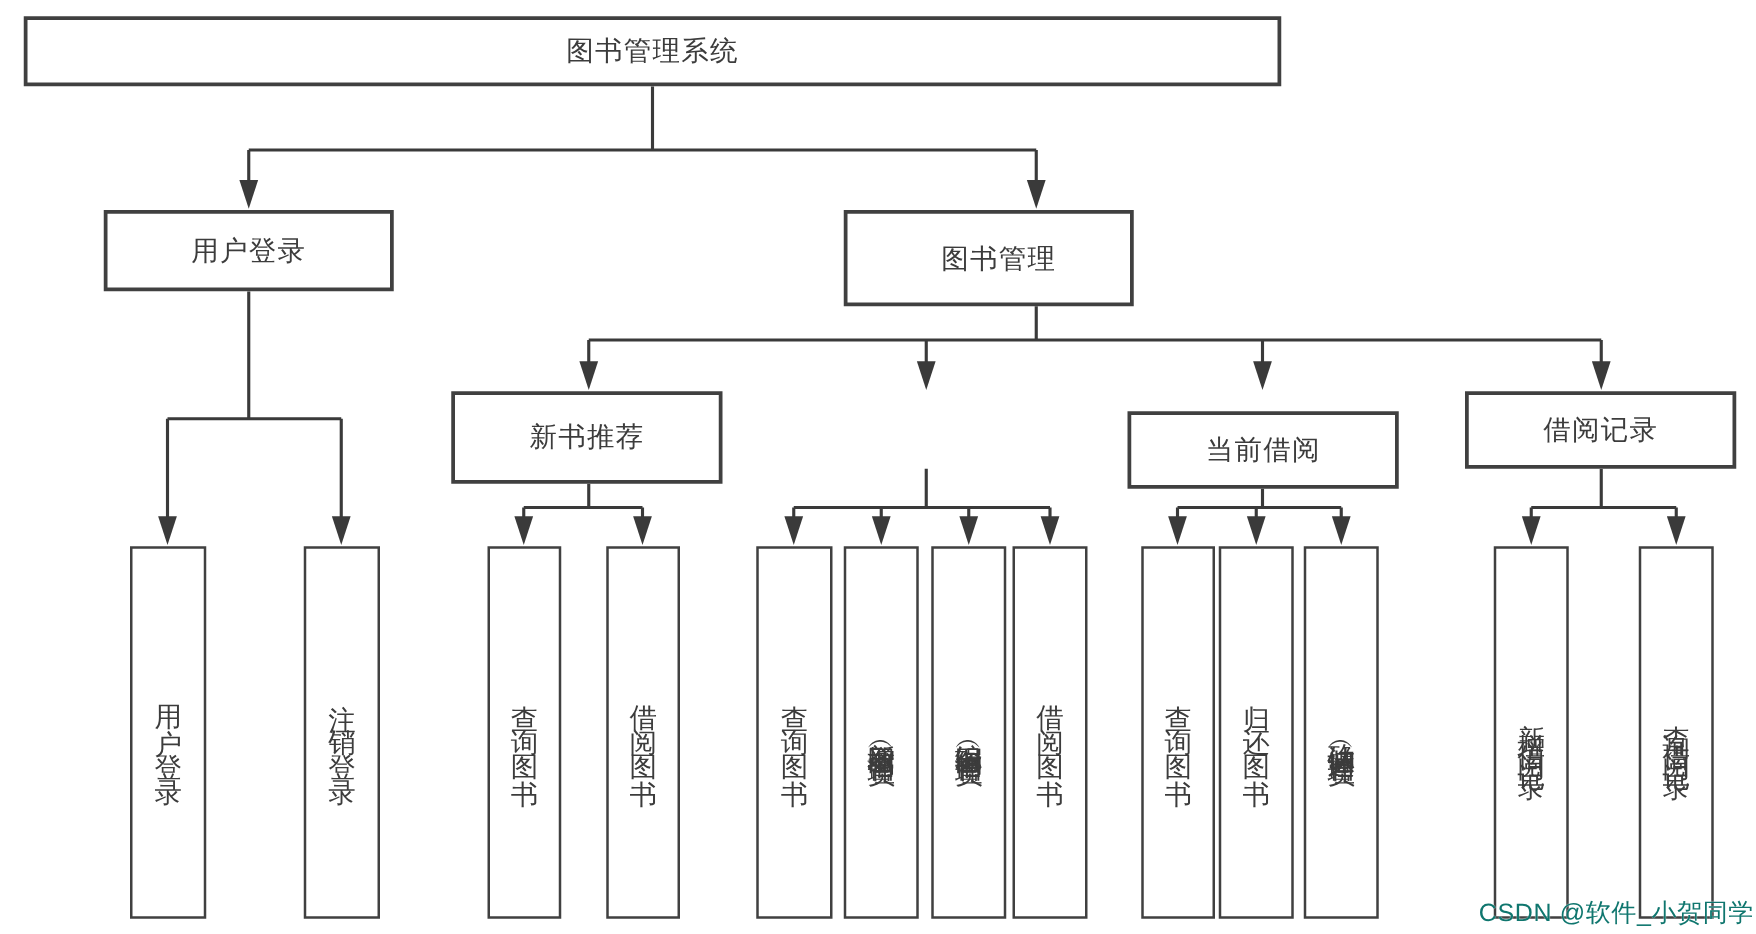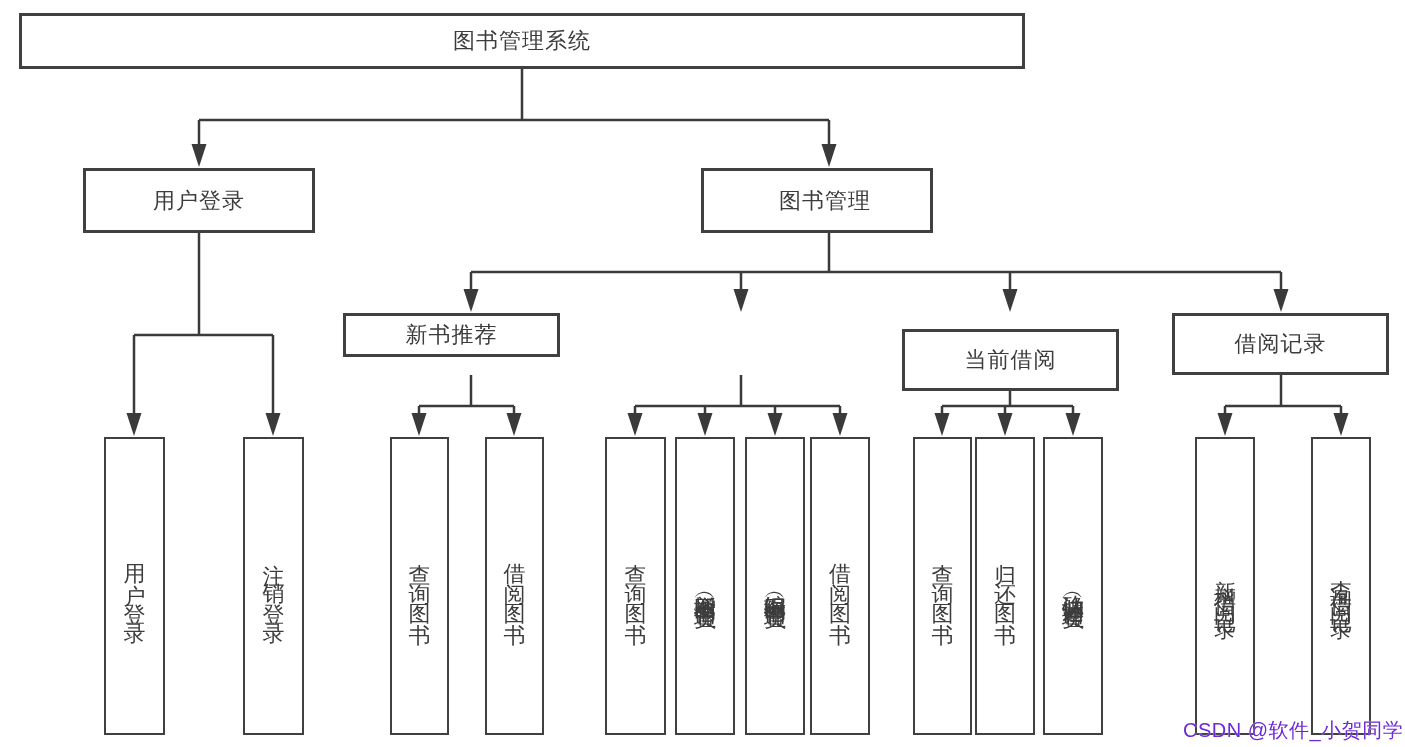--- a/index.html
+++ b/index.html
@@ -32,43 +32,43 @@
     text-orientation:mixed;
     font-size:22px;
     line-height:1;
   }
   .sp-wide{letter-spacing:20px;}
   .sp-mid{letter-spacing:8px;}
   .sp-tight{letter-spacing:2px;}
   
   .b-root{left:19px;top:13px;width:1006px;height:56px;}
   .b-userlogin{left:83px;top:168px;width:232px;height:65px;}
-  .b-bookmgmt{left:701px;top:168px;width:232px;height:65px;padding-left:16px;}
-  .b-newrec{left:343px;top:313px;width:217px;height:44px;}
+  .b-bookmgmt{left:675px;top:168px;width:232px;height:77px;padding-left:16px;}
+  .b-newrec{left:361px;top:313px;width:217px;height:74px;}
   .b-borrow{left:633px;top:313px;width:217px;height:62px;}
   .b-current{left:902px;top:329px;width:217px;height:62px;}
   .b-record{left:1172px;top:313px;width:217px;height:62px;}
   .b-u1{left:104px;top:437px;width:61px;height:298px;}
   .b-u2{left:243px;top:437px;width:61px;height:298px;}
   .b-n1{left:390px;top:437px;width:59px;height:298px;}
   .b-n2{left:485px;top:437px;width:59px;height:298px;}
   .b-b1{left:605px;top:437px;width:61px;height:298px;}
   .b-b2{left:675px;top:437px;width:60px;height:298px;}
   .b-b3{left:745px;top:437px;width:60px;height:298px;}
   .b-b4{left:810px;top:437px;width:60px;height:298px;}
   .b-c1{left:913px;top:437px;width:59px;height:298px;}
   .b-c2{left:975px;top:437px;width:60px;height:298px;}
   .b-c3{left:1043px;top:437px;width:60px;height:298px;}
   .b-r1{left:1195px;top:437px;width:60px;height:298px;}
   .b-r2{left:1311px;top:437px;width:60px;height:298px;}
   .watermark{
     position:absolute;
     left:1183px;top:717px;
     font-size:20px;
-    color:#6d28d9;
+    color:#0f766e;
     text-shadow:0 0 1px #ffffff;
     z-index:3;
     letter-spacing:0.5px;
   }
 </style>
 </head>
 <body>
 
 <div class="stage">
 

